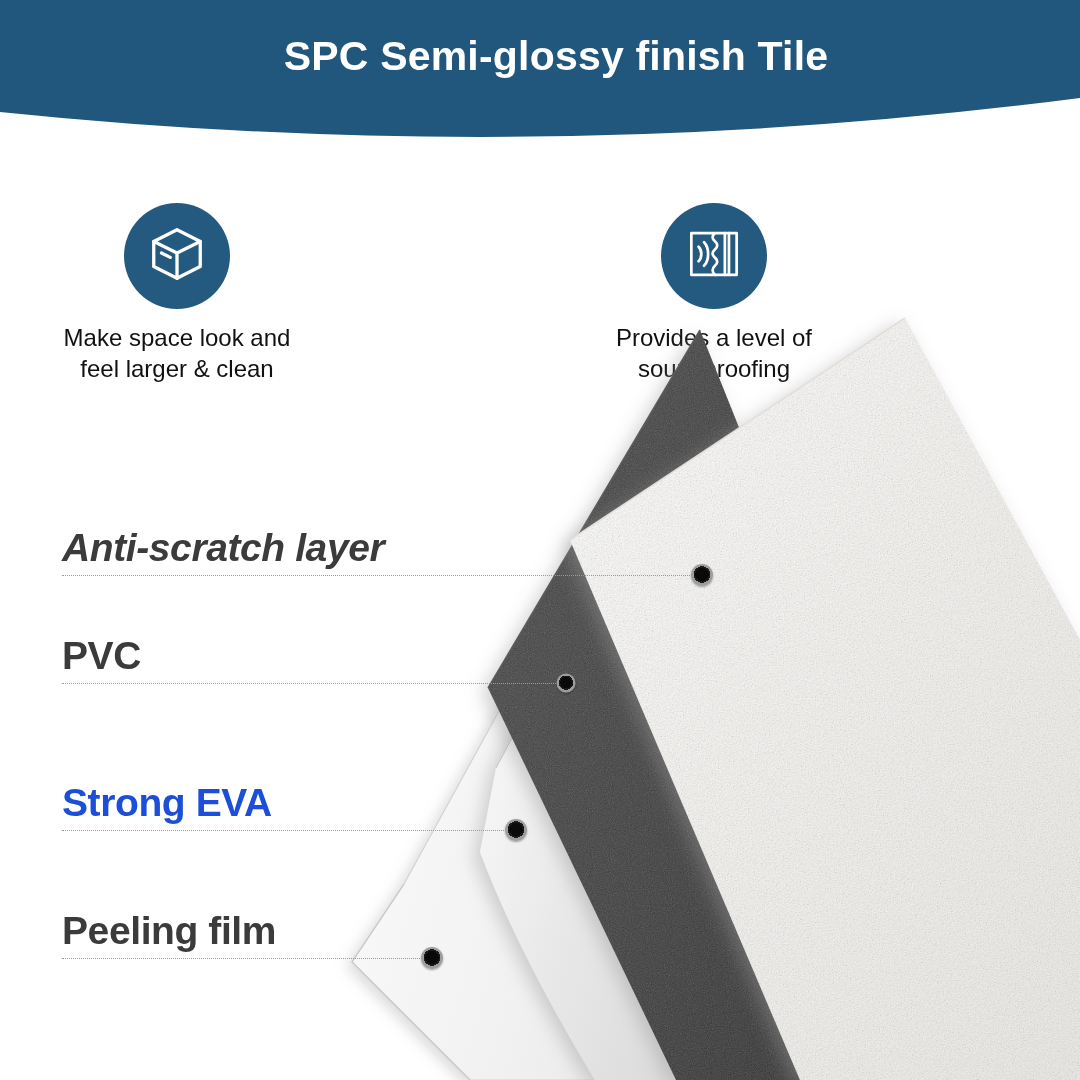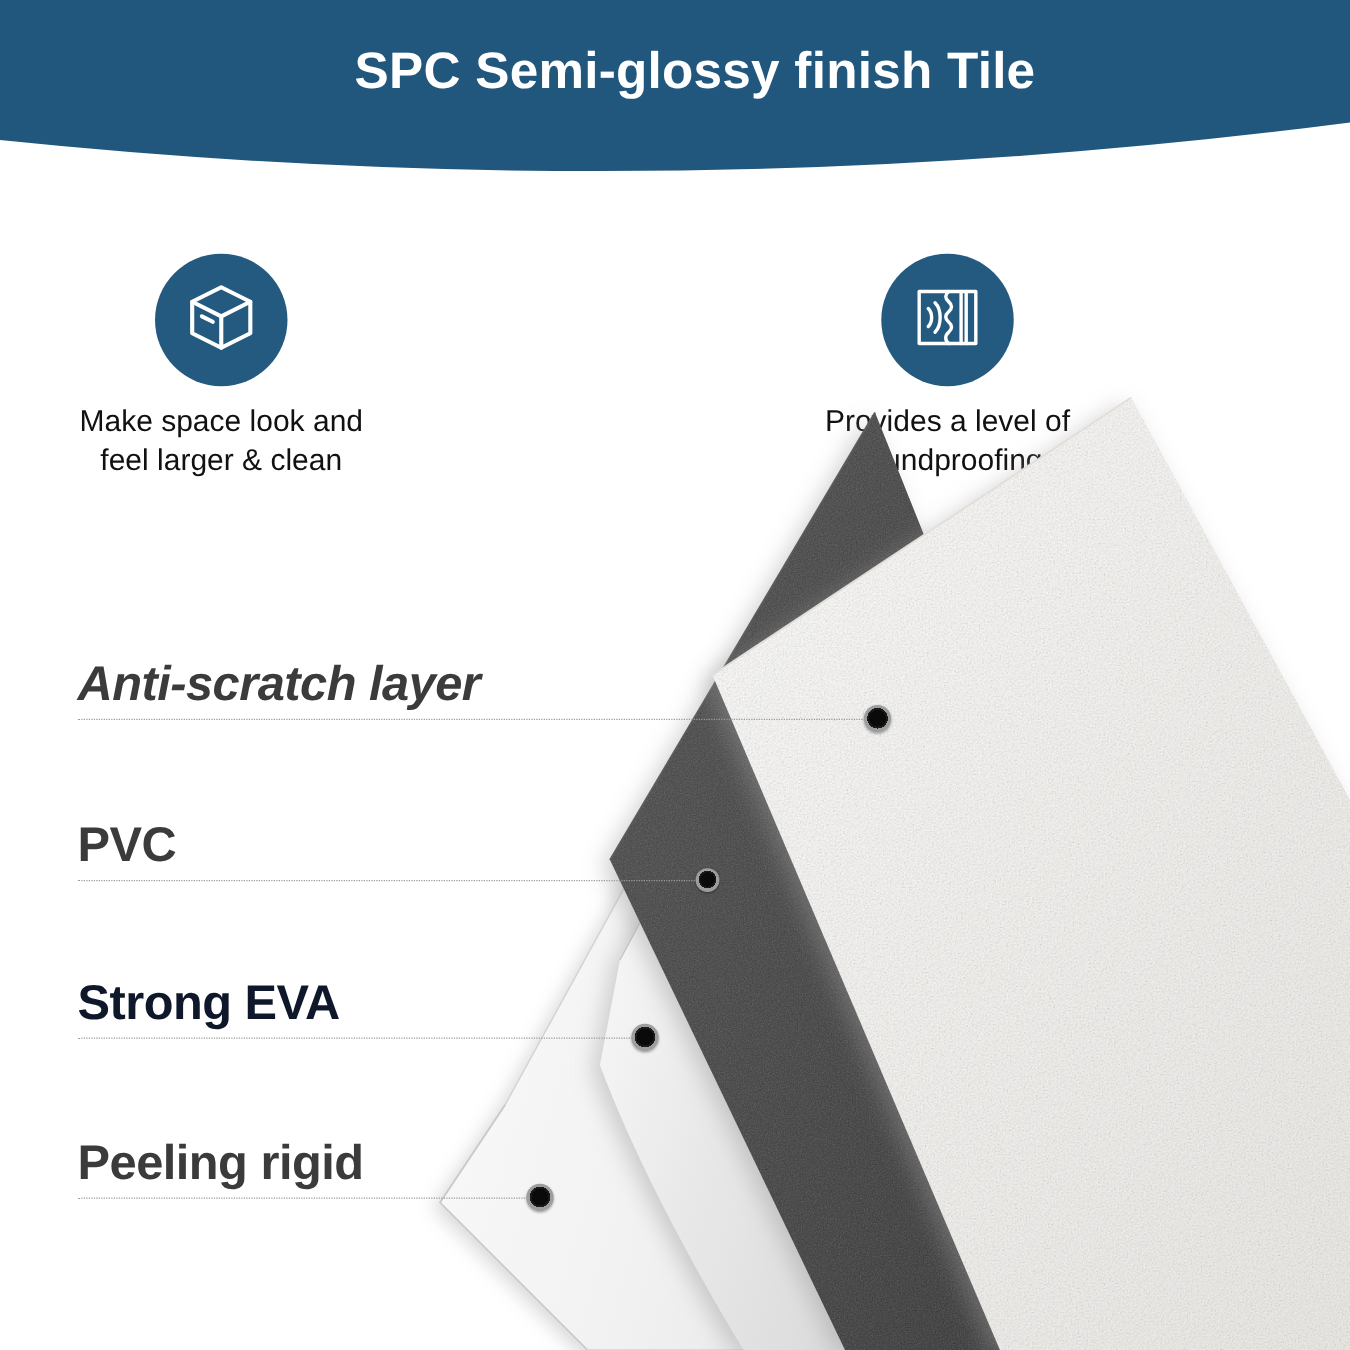--- a/index.html
+++ b/index.html
@@ -19,21 +19,21 @@
     display:flex;align-items:center;justify-content:center;
     color:#ffffff;font-size:41px;font-weight:bold;
     letter-spacing:.2px;white-space:nowrap;padding-left:16px;
   }
 
   
   .features{position:absolute;top:203px;left:0;width:1080px;height:180px;}
   .feature{position:absolute;top:0;width:300px;display:flex;flex-direction:column;align-items:center;}
   .feature.f1{left:27px;}
   .feature.f2{left:310px;}
-  .feature.f3{left:608px;}
+  .feature.f3{left:564px;}
   .fcircle{
     width:106px;height:106px;border-radius:50%;
     background:#255a80;display:flex;align-items:center;justify-content:center;
   }
   .fcaption{
     margin-top:14px;text-align:center;color:#111;
     font-size:24px;line-height:1.28;font-weight:400;
   }
   .fcaption .l{display:block;white-space:nowrap;}
 
@@ -185,31 +185,31 @@
       <path d="M570,540 L905,318" fill="none" stroke="#e2ded8" stroke-width="1.5"></path>
     </g>
   </svg>
 
   <div class="layer-row" style="top:575px;font-style:italic;">
     <div class="leader" style="width: 640px; border-top-color: rgb(154, 154, 154);"></div>
     <div class="layer-label" style="color: rgb(59, 59, 59);">Anti-scratch layer</div>
     <div class="dot" style="left:702px;top:0;"></div>
   </div>
 
-  <div class="layer-row" style="top:704px;">
+  <div class="layer-row" style="top:683px;">
     <div class="leader" style="width: 500px; border-top-color: rgb(154, 154, 154);"></div>
     <div class="layer-label" style="color: rgb(59, 59, 59);">PVC</div>
     <div class="dot" style="left:566px;top:0;width:19px;height:19px;"></div>
   </div>
 
   <div class="layer-row" style="top:830px;">
     <div class="leader" style="width: 452px; border-top-color: rgb(154, 154, 154);"></div>
-    <div class="layer-label" style="color: #0f172a;">Strong EVA</div>
+    <div class="layer-label" style="color: #1d4ed8;">Strong EVA</div>
     <div class="dot" style="left:516px;top:0;"></div>
   </div>
 
   <div class="layer-row" style="top:958px;">
     <div class="leader" style="width: 364px; border-top-color: rgb(154, 154, 154);"></div>
-    <div class="layer-label" style="color: rgb(59, 59, 59);">Peeling rigid</div>
+    <div class="layer-label" style="color: rgb(59, 59, 59);">Peeling film</div>
     <div class="dot" style="left:432px;top:0;"></div>
   </div>
 
 </div>
 
 </body></html>

